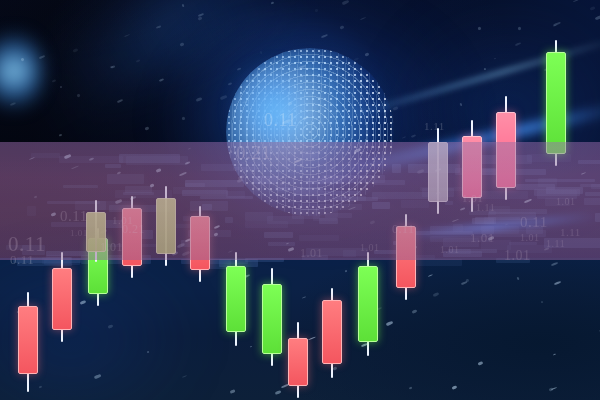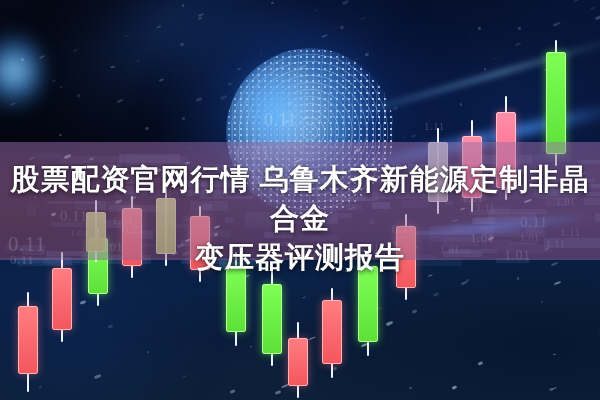--- a/index.html
+++ b/index.html
@@ -534,18 +534,14 @@
       <div class="num" style="left: 504px; top: 248px; font-size: 14px; opacity: 0.51;">1.01</div>
       <div class="num" style="left: 440px; top: 244px; font-size: 10px; opacity: 0.45;">1.01</div>
       <div class="num" style="left: 392px; top: 222px; font-size: 12px; opacity: 0.48;">0.11</div>
       <div class="num" style="left: 360px; top: 242px; font-size: 10px; opacity: 0.45;">1.01</div>
       <div class="num" style="left: 300px; top: 246px; font-size: 12px; opacity: 0.48;">1.01</div>
     </div>
 
   <div class="layer" id="band2"></div>
   <div class="layer" id="band"></div>
 
-  <div id="title">
-    <span class="line">股票配资官网行情 乌鲁木齐新能源定制非晶合金</span>
-    <span class="line">变压器评测报告</span>
-  </div>
 
 </div>
 
 </body></html>

